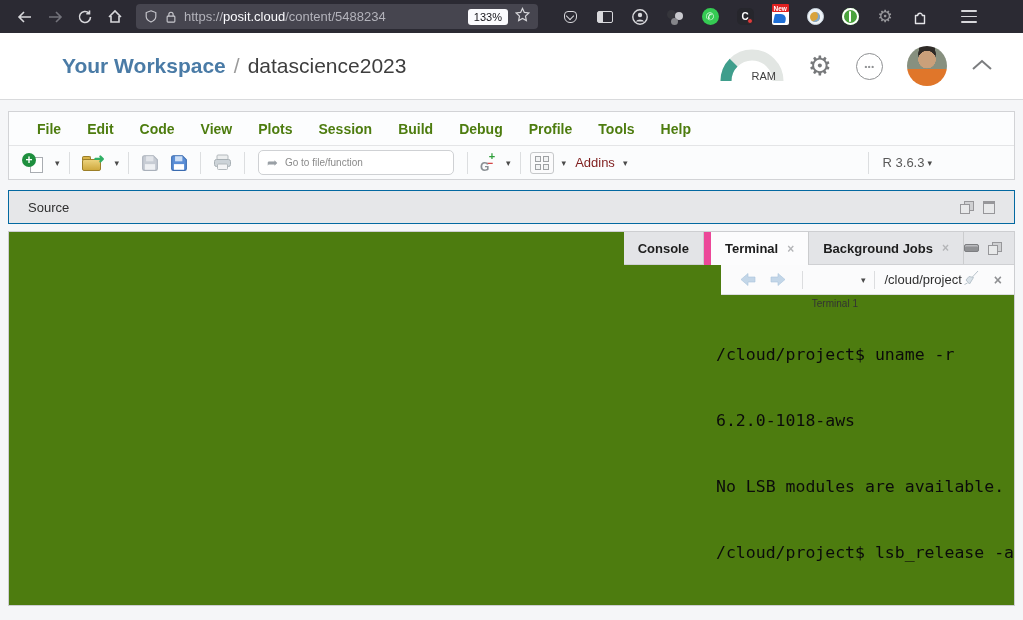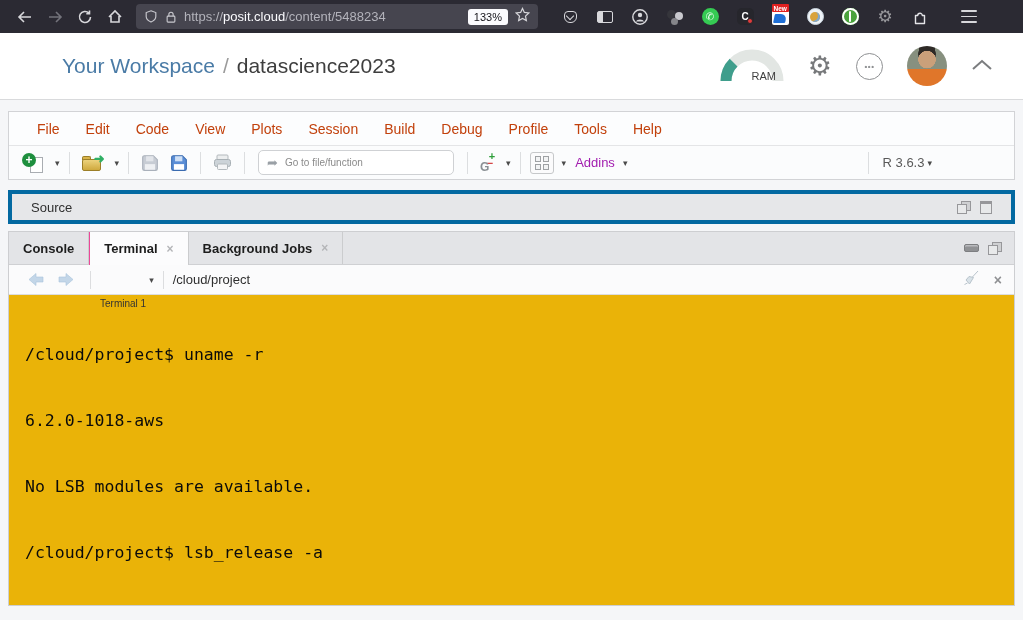--- a/index.html
+++ b/index.html
@@ -37,40 +37,40 @@
   .green-circle { width:17px; height:17px; border-radius:50%; background:#4aa33c; box-shadow:inset 0 0 0 2px #fff, inset 0 0 0 3px #4aa33c; position:relative; }
   .green-circle::after { content:""; position:absolute; left:7.5px; top:3px; width:2px; height:11px; background:#fff; border-radius:1px; }
   .gear-glyph { color:#98989c; font-size:17px; line-height:1; }
   .puzzle svg { stroke:#e4e4e8; fill:none; stroke-width:1.4; }
   .hamburger { display:flex; flex-direction:column; gap:3.5px; margin-left:16px; }
   .hamburger span { width:16px; height:1.8px; background:#d7d7db; border-radius:1px; }
 
   
   .posit-header { height:67px; background:#fff; border-bottom:1px solid #d9dadc; display:flex; align-items:center; padding:0 30px; }
   .breadcrumb { font-size:21px; margin-left:32px; white-space:nowrap; }
-  .bc-workspace { color:#4a7ba6; }
+  .bc-workspace { color:#4a7ba6;font-weight:bold; }
   .bc-sep { color:#9a9a9a; margin:0 8px; }
   .bc-project { color:#3e3e3e; }
   .header-right { margin-left:auto; display:flex; align-items:center; gap:24px; }
   .ram-gauge { position:relative; width:64px; height:34px; }
   .ram-label { position:absolute; left:50%; transform:translateX(-50%); bottom:1px; font-size:11px; color:#3f3f3f;padding-left:24px; }
   .posit-gear { color:#77797b; font-size:27px; line-height:1; }
   .ellipsis-circle { width:27px; height:27px; border:1.6px solid #8e9092; border-radius:50%; display:flex; align-items:center; justify-content:center; color:#8e9092; font-size:8px; letter-spacing:0.5px; font-weight:bold; }
   .avatar { width:40px; height:40px; border-radius:50%; background:
       radial-gradient(circle at 50% 34%, #caa07a 0 26%, transparent 27%),
       radial-gradient(ellipse at 50% 20%, #2e2a26 0 30%, transparent 31%),
       linear-gradient(180deg, #87907f 0 58%, #e0762a 58% 100%); }
   .chevron-up svg { stroke:#7b7d7f; fill:none; stroke-width:2; }
 
   
   .app-area { padding:11px 8px 0; }
   .panel { border:1px solid #d2d3d6; background:#fcfdfe; }
 
   .menu-row { height:33px; display:flex; align-items:center; padding:0 15px; }
-  .menu-item { font-size:14px; font-weight:400; color:#c2410c; padding:0 13px; }
+  .menu-item { font-size:14px; font-weight:700; color:#4d7c0f; padding:0 13px; }
   .toolbar-row { height:34px; border-top:1px solid #e4e5e7; display:flex; align-items:center; padding:0 10px; gap:5px; background:#fbfcfd; }
   .tb-sep { width:1px; height:22px; background:#dcdee0; margin:0 4px; flex:0 0 auto; }
   .caret { font-size:9px; color:#4a4a4a; margin-left:3px; }
   .tb-btn { display:flex; align-items:center; padding:2px 3px; }
   .newfile-shape { position:relative; width:22px; height:20px; }
   .newfile-page { position:absolute; right:1px; bottom:0; width:13px; height:16px; background:#fff; border:1px solid #a9adb2; }
   .newfile-plus { position:absolute; left:0; top:0; width:14px; height:14px; border-radius:50%; background:#1e8f3e; color:#fff; font-size:12px; font-weight:bold; display:flex; align-items:center; justify-content:center; line-height:1; }
   .folder-shape { position:relative; width:22px; height:17px; }
   .folder-body { position:absolute; left:0; bottom:0; width:19px; height:12px; background:linear-gradient(180deg,#ecd27c,#cfa93e); border:1px solid #9c7f28; border-radius:2px; }
   .folder-tab { position:absolute; left:0; top:2px; width:9px; height:4px; background:#d9b44a; border:1px solid #9c7f28; border-bottom:none; border-radius:2px 2px 0 0; }
@@ -80,40 +80,40 @@
   .goto-arrow { color:#9aa0a6; font-size:13px; }
   .goto-input { border:none; outline:none; flex:1; font-size:10px; font-family:"Liberation Sans",sans-serif; color:#444; background:transparent; }
   .goto-input::placeholder { color:#8a8a8a; }
   .vcs-shape { position:relative; width:15px; height:19px; }
   .vcs-plus { position:absolute; right:0; top:-2px; color:#2e9e3a; font-weight:bold; font-size:11px; line-height:1; }
   .vcs-minus { position:absolute; right:2px; top:5px; color:#d43f3f; font-weight:bold; font-size:11px; line-height:1; }
   .vcs-g { position:absolute; left:0; bottom:-1px; color:#8a9094; font-weight:bold; font-size:12px; line-height:1; }
   .grid-btn { width:24px; height:22px; border:1px solid #c6c8ca; border-radius:3px; background:#fbfbfc; display:flex; align-items:center; justify-content:center; }
   .grid-ic { display:grid; grid-template-columns:6px 6px; grid-template-rows:6px 6px; gap:2px; }
   .grid-ic i { border:1px solid #9ea1a4; background:#f2f3f4; }
-  .addins-label { font-size:13px; color:#a21caf; margin-left:4px; }
+  .addins-label { font-size:13px; color:#7f1d1d; margin-left:4px; }
   .rver-group { margin-left:auto; display:flex; align-items:center; padding-right:72px; }
   .rver-label { font-size:13px; color:#595959; margin-left:10px; }
 
   
-  .source-bar { margin-top:10px; height:34px; background:#e6e7e9; border:4px solid #0369a1; display:flex; align-items:center; padding:0 19px; }
+  .source-bar { margin-top:10px; height:34px; background:#e6e7e9; border:1px solid #0369a1; display:flex; align-items:center; padding:0 19px; }
   .source-title { font-size:13px; color:#2f2f2f; }
   .win-icons { margin-left:auto; display:flex; align-items:center; gap:9px; }
   .ic-restore { position:relative; width:14px; height:13px; }
   .ic-restore i { position:absolute; width:10px; height:10px; background:#cfd0d2; border:1.5px solid #97979a; }
   .ic-restore i:first-child { right:0; top:0; }
   .ic-restore i:last-child { left:0; bottom:0; background:#e8e9ea; }
   .ic-max { width:12px; height:13px; background:#e8e9ea; border:1.5px solid #97979a; border-top-width:3px; }
   .ic-min { width:15px; height:8px; background:#909194; border:1px solid #7d7e81; border-radius:2px; box-shadow:inset 0 1.5px 0 #b9babd; }
 
   
-  .console-panel { margin-top:7px; height:375px; background:#eab308; border:1px solid #cdced1; display:flex; flex-direction:column; }
+  .console-panel { margin-top:7px; height:375px; background:#4d7c0f; border:1px solid #cdced1; display:flex; flex-direction:column;align-items:flex-end; }
   .tab-bar { height:33px; background:#e3e4e7; border-bottom:1px solid #cfd0d3; display:flex; align-items:stretch; }
   .tab { display:flex; align-items:center; padding:0 14px; font-size:13px; font-weight:700; color:#1d1d1d; border-right:1px solid #cbccce; }
-  .tab.active { background:#fcfcfd; border-left:1px solid #ec4899; margin-bottom:-1px; }
+  .tab.active { background:#fcfcfd; border-left:7px solid #ec4899; margin-bottom:-1px; }
   .tab .x { color:#b4b5b8; font-weight:700; font-size:12px; margin-left:9px; }
   .tab-bar .win-icons { padding-right:12px; }
   .term-toolbar { height:30px; background:#fbfbfc; border-bottom:1px solid #dcdddf; display:flex; align-items:center; padding:0 12px; }
   .hist-arrow svg { fill:#c3d6e8; stroke:#a9c4dc; stroke-width:0.6; }
   .hist-arrow { margin:0 7px; display:flex; }
   .tt-sep { width:1px; height:18px; background:#dcdddf; margin:0 9px; }
   .term-name { font-size:10px; color:#333;margin-top:48px; }
   .term-path { font-size:13px; color:#2f2f2f; }
   .tt-right { margin-left:auto; display:flex; align-items:center; gap:14px; }
   .broom svg { stroke:#b9c4cc; fill:#d9e2e8; stroke-width:1; }

